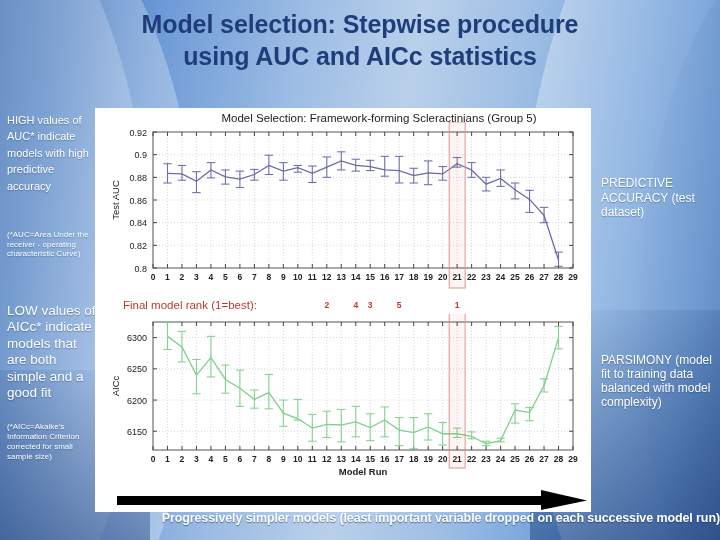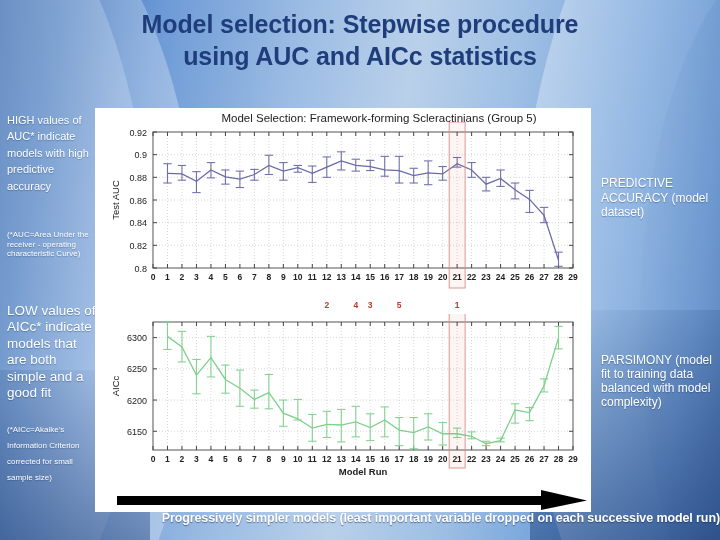--- a/index.html
+++ b/index.html
@@ -79,21 +79,21 @@
 
   
   .side {
     position: absolute;
     color: #ffffff;
     text-shadow: 0 1px 1px rgba(10,40,90,0.35);
   }
   #left-auc  { left: 7px; top: 112px; width: 86px; font-size: 11px; line-height: 16.4px; }
   #left-auc-note { left: 7px; top: 230px; width: 90px; font-size: 8px; line-height: 9.6px; }
   #left-aicc { left: 7px; top: 303px; width: 90px; font-size: 13.5px; line-height: 16.4px; }
-  #left-aicc-note { left: 7px; top: 422px; width: 90px; font-size: 8px; line-height: 16px; }
+  #left-aicc-note { left: 7px; top: 422px; width: 90px; font-size: 8px; line-height: 10px; }
 
   #right-pred { left: 601px; top: 176px; width: 116px; font-size: 12px; line-height: 14.5px; }
   #right-pars { left: 601px; top: 353px; width: 116px; font-size: 12px; line-height: 14px; }
 
   
   #banner {
     position: absolute;
     left: 0; top: 511px;
     width: 720px;
     text-align: right;
@@ -153,21 +153,21 @@
   <div id="title">
     <div>Model selection: Stepwise procedure</div>
     <div>using AUC and AICc statistics</div>
   </div>
 
   <div class="side" id="left-auc">HIGH values of AUC* indicate models with high predictive accuracy</div>
   <div class="side" id="left-auc-note">(*AUC=Area Under the receiver - operating characteristic Curve)</div>
   <div class="side" id="left-aicc">LOW values of AICc* indicate models that are both simple and a good fit</div>
   <div class="side" id="left-aicc-note">(*AICc=Akaike's Information Criterion corrected for small sample size)</div>
 
-  <div class="side" id="right-pred">PREDICTIVE ACCURACY (model dataset)</div>
+  <div class="side" id="right-pred">PREDICTIVE ACCURACY (test dataset)</div>
   <div class="side" id="right-pars">PARSIMONY (model fit to training data balanced with model complexity)</div>
 
   <div id="panel">
 
     <div class="chart-title" id="auc-title">Model Selection: Framework-forming Scleractinians (Group 5)</div>
 
     <svg id="auc-svg" width="496" height="182" style="position:absolute;left:0;top:14px;">
         <line x1="72.48275862068965" y1="10" x2="72.48275862068965" y2="146" stroke="#bdbdbd" stroke-width="0.6" stroke-dasharray="1,2"></line>
         <line x1="86.9655172413793" y1="10" x2="86.9655172413793" y2="146" stroke="#bdbdbd" stroke-width="0.6" stroke-dasharray="1,2"></line>
         <line x1="101.44827586206897" y1="10" x2="101.44827586206897" y2="146" stroke="#bdbdbd" stroke-width="0.6" stroke-dasharray="1,2"></line>
@@ -451,20 +451,21 @@
         <g stroke="#6a6aa8" stroke-width="1.1" opacity="0.95">
           <line x1="463.51724137931035" y1="144.30000000000007" x2="463.51724137931035" y2="130.13333333333344"></line>
           <line x1="459.31724137931036" y1="144.30000000000007" x2="467.71724137931034" y2="144.30000000000007"></line>
           <line x1="459.31724137931036" y1="130.13333333333344" x2="467.71724137931034" y2="130.13333333333344"></line>
         </g>
         <path d="M72.48 51.37 L86.97 51.93 L101.45 59.30 L115.93 47.97 L130.41 54.77 L144.90 57.03 L159.38 52.50 L173.86 43.43 L188.34 49.10 L202.83 45.70 L217.31 51.37 L231.79 45.13 L246.28 38.90 L260.76 43.43 L275.24 44.57 L289.72 47.97 L304.21 48.53 L318.69 53.63 L333.17 50.80 L347.66 51.93 L362.14 41.73 L376.62 47.97 L391.10 62.13 L405.59 56.47 L420.07 67.80 L434.55 77.43 L449.03 93.30 L463.52 138.07" fill="none" stroke="#6a6aa8" stroke-width="1.3"></path>
         <text x="0" y="0" text-anchor="middle" font-size="9.5" font-family="&quot;Liberation Sans&quot;, sans-serif" fill="#222" transform="translate(24,78) rotate(-90)">Test AUC</text>
         <rect x="354.17241379310343" y="0" width="15.931034482758617" height="166" fill="rgba(214,78,68,0.06)" stroke="#d98b84" stroke-width="0.9"></rect>
       </svg>
 
+    <div class="rank-label">Final model rank (1=best):</div>
 
     <div id="rank-numbers">
         <div class="rank-num" style="left: 231.793px;">2</div>
         <div class="rank-num" style="left: 260.759px;">4</div>
         <div class="rank-num" style="left: 275.241px;">3</div>
         <div class="rank-num" style="left: 304.207px;">5</div>
         <div class="rank-num" style="left: 362.138px;">1</div>
       </div>
 
     <svg id="aicc-svg" width="496" height="178" style="position:absolute;left:0;top:206px;">

